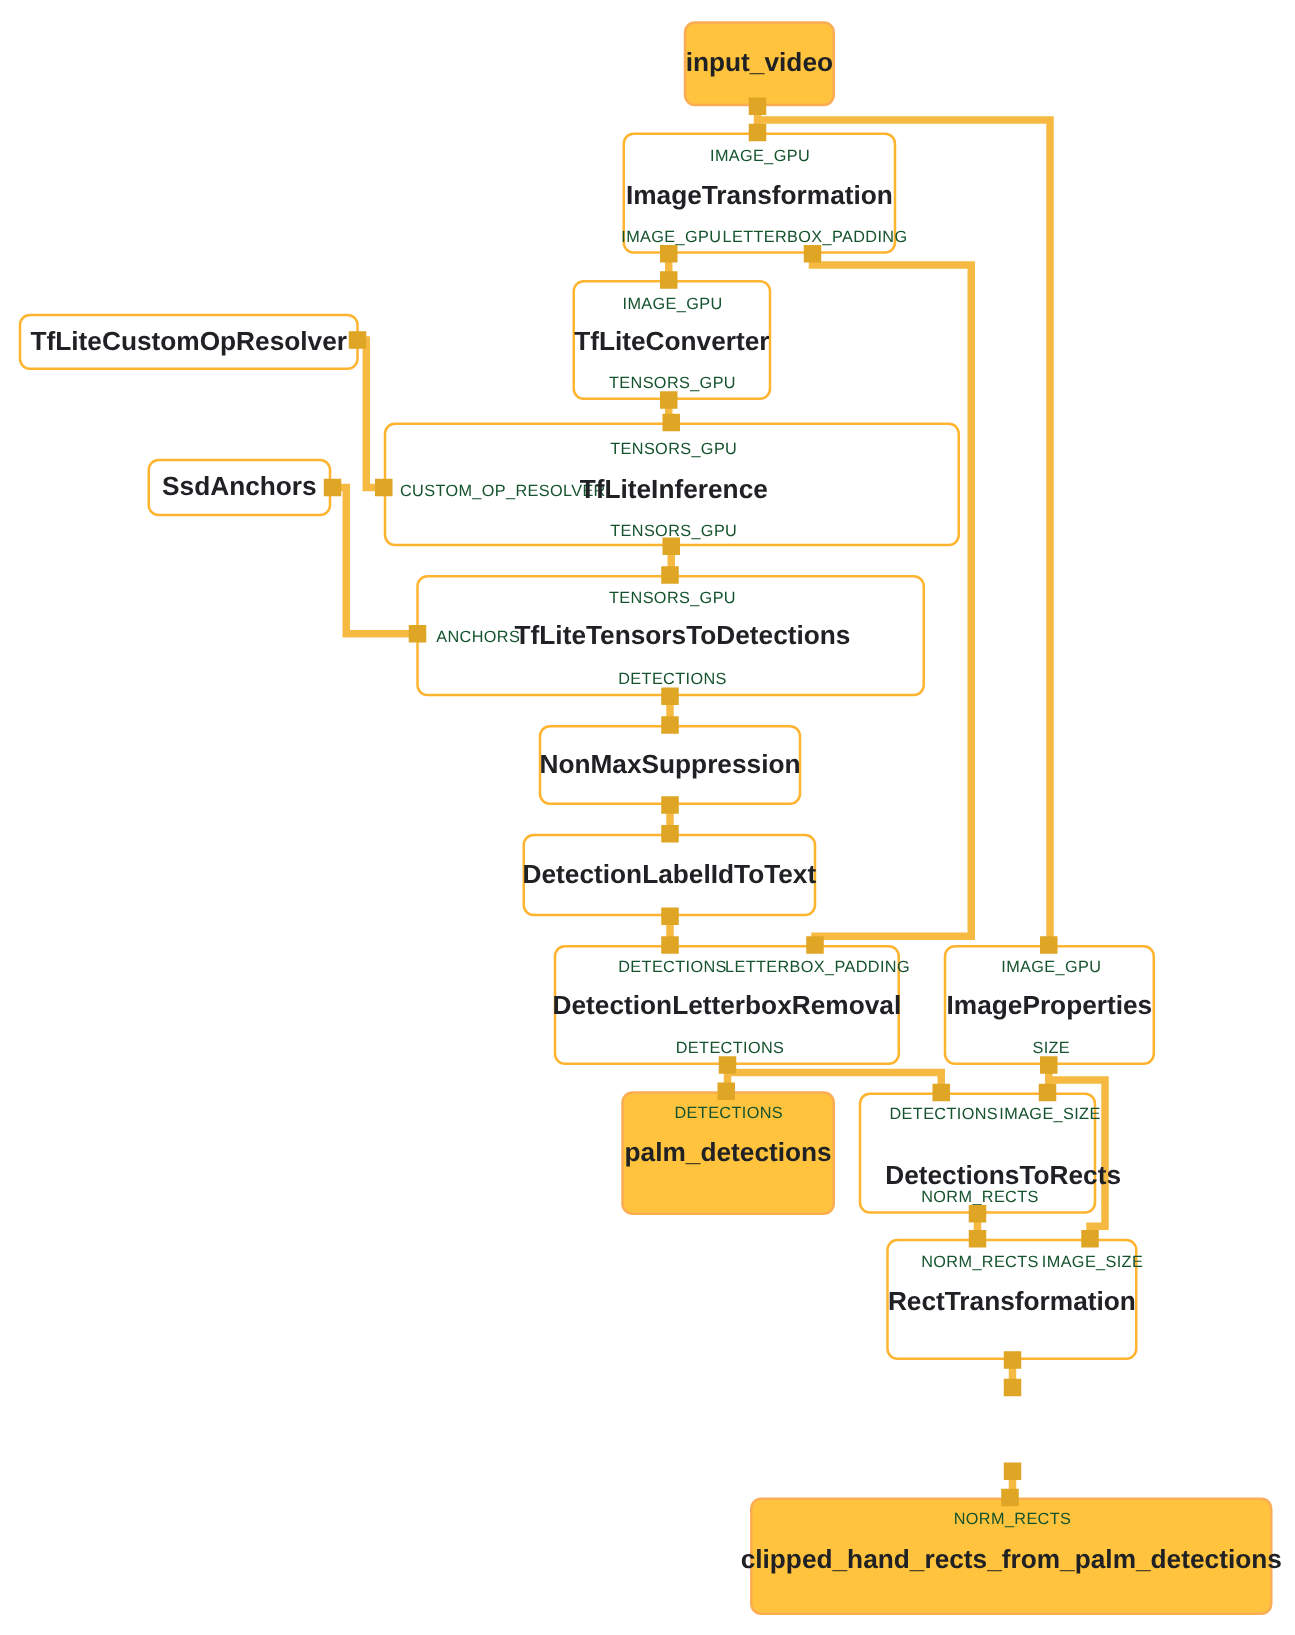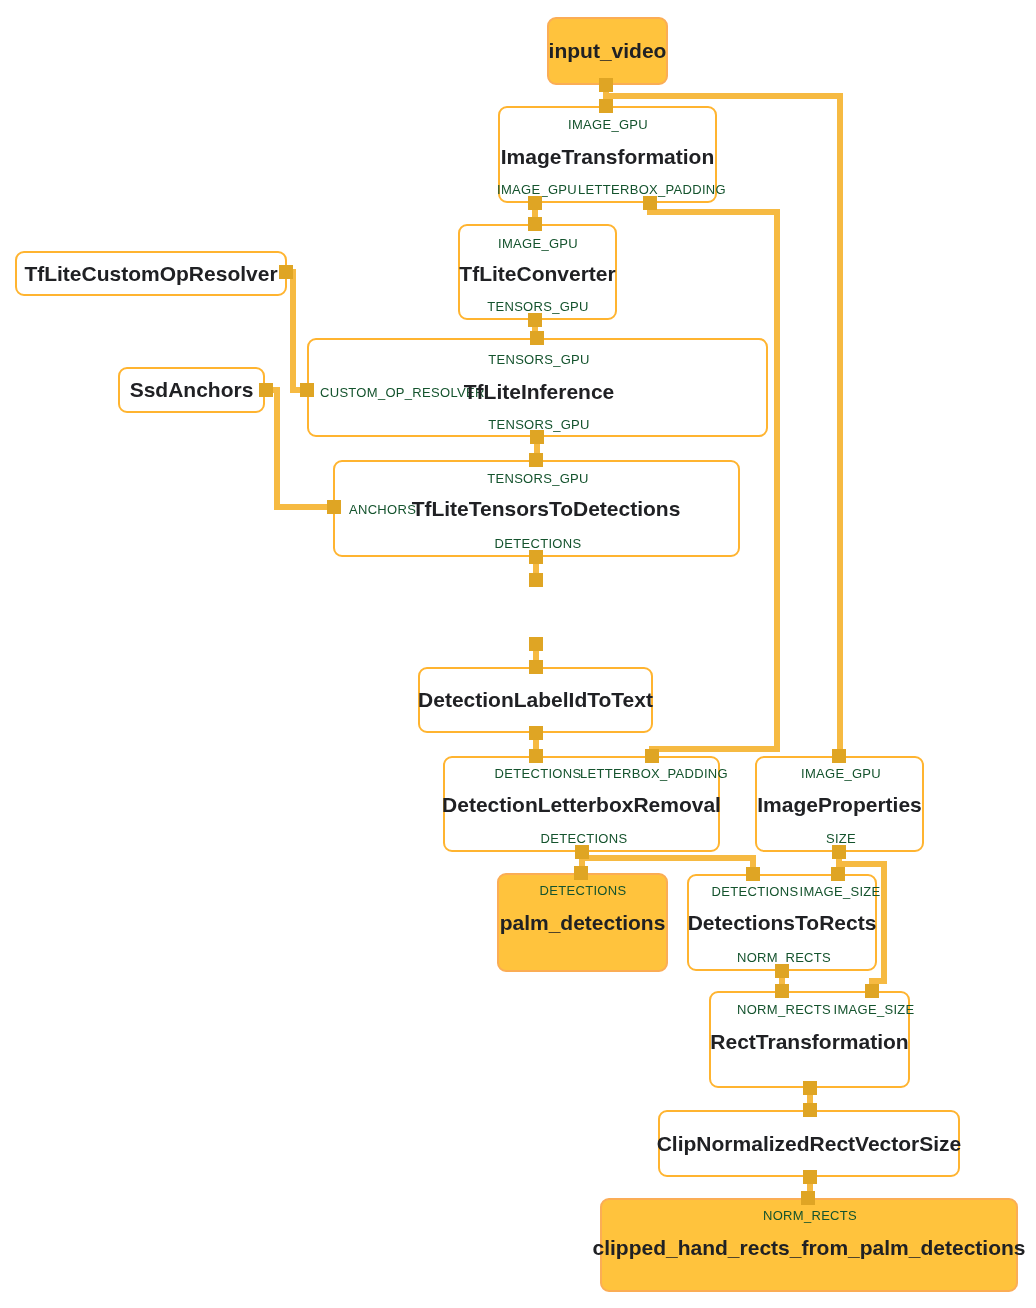--- a/index.html
+++ b/index.html
@@ -113,20 +113,23 @@
     <span class="port-label" style="left:230px;top:84px;">TENSORS_GPU</span>
   </div>
 
   <div class="node" style="left:333px;top:460px;width:407px;height:97px;">
     <span class="port-label" style="left:203px;top:16px;">TENSORS_GPU</span>
     <span class="port-label left-align" style="left:14px;top:47px;">ANCHORS</span>
     <span class="title" style="left:203px;top:47px;padding-left:16px;">TfLiteTensorsToDetections</span>
     <span class="port-label" style="left:203px;top:81px;">DETECTIONS</span>
   </div>
 
+  <div class="node" style="left:431px;top:580px;width:210px;height:64px;">
+    <div class="center-title" style="width:100%;height:100%;">NonMaxSuppression</div>
+  </div>
 
   <div class="node" style="left:418px;top:667px;width:235px;height:66px;">
     <div class="center-title" style="width:100%;height:100%;">DetectionLabelIdToText</div>
   </div>
 
   <div class="node" style="left:443px;top:756px;width:277px;height:96px;">
     <span class="port-label" style="left:93px;top:15px;">DETECTIONS</span>
     <span class="port-label" style="left:209px;top:15px;">LETTERBOX_PADDING</span>
     <span class="title" style="left:50%;top:47px;">DetectionLetterboxRemoval</span>
     <span class="port-label" style="left:139px;top:80px;">DETECTIONS</span>
@@ -139,33 +142,30 @@
   </div>
 
   <div class="io-node" style="left:497px;top:873px;width:171px;height:99px;">
     <span class="port-label" style="left:84px;top:15px;">DETECTIONS</span>
     <span class="title" style="left:50%;top:48px;">palm_detections</span>
   </div>
 
   <div class="node" style="left:687px;top:874px;width:190px;height:97px;">
     <span class="port-label" style="left:66px;top:15px;">DETECTIONS</span>
     <span class="port-label" style="left:151px;top:15px;">IMAGE_SIZE</span>
-    <span class="title" style="left:50%;top:47px;">DetectionsToRects</span>
+    <span class="title" style="left:50%;top:65px;padding-left:41px;">DetectionsToRects</span>
     <span class="port-label" style="left:95px;top:81px;">NORM_RECTS</span>
   </div>
 
   <div class="node" style="left:709px;top:991px;width:201px;height:97px;">
     <span class="port-label" style="left:73px;top:16px;">NORM_RECTS</span>
     <span class="port-label" style="left:163px;top:16px;">IMAGE_SIZE</span>
     <span class="title" style="left:50%;top:49px;">RectTransformation</span>
   </div>
 
-  <div class="node" style="left:658px;top:1110px;width:302px;height:67px;">
-    <div class="center-title" style="width:100%;height:100%;">ClipNormalizedRectVectorSize</div>
-  </div>
 
   <div class="io-node" style="left:600px;top:1198px;width:418px;height:94px;">
     <span class="port-label" style="left:208px;top:15px;">NORM_RECTS</span>
     <span class="title" style="left:50%;top:48px;">clipped_hand_rects_from_palm_detections</span>
   </div>
 
   <svg class="layer ports">
     <rect class="port-sq" x="599" y="78" width="14" height="14"></rect>
     <rect class="port-sq" x="599" y="99" width="14" height="14"></rect>
     <rect class="port-sq" x="528" y="196" width="14" height="14"></rect>

